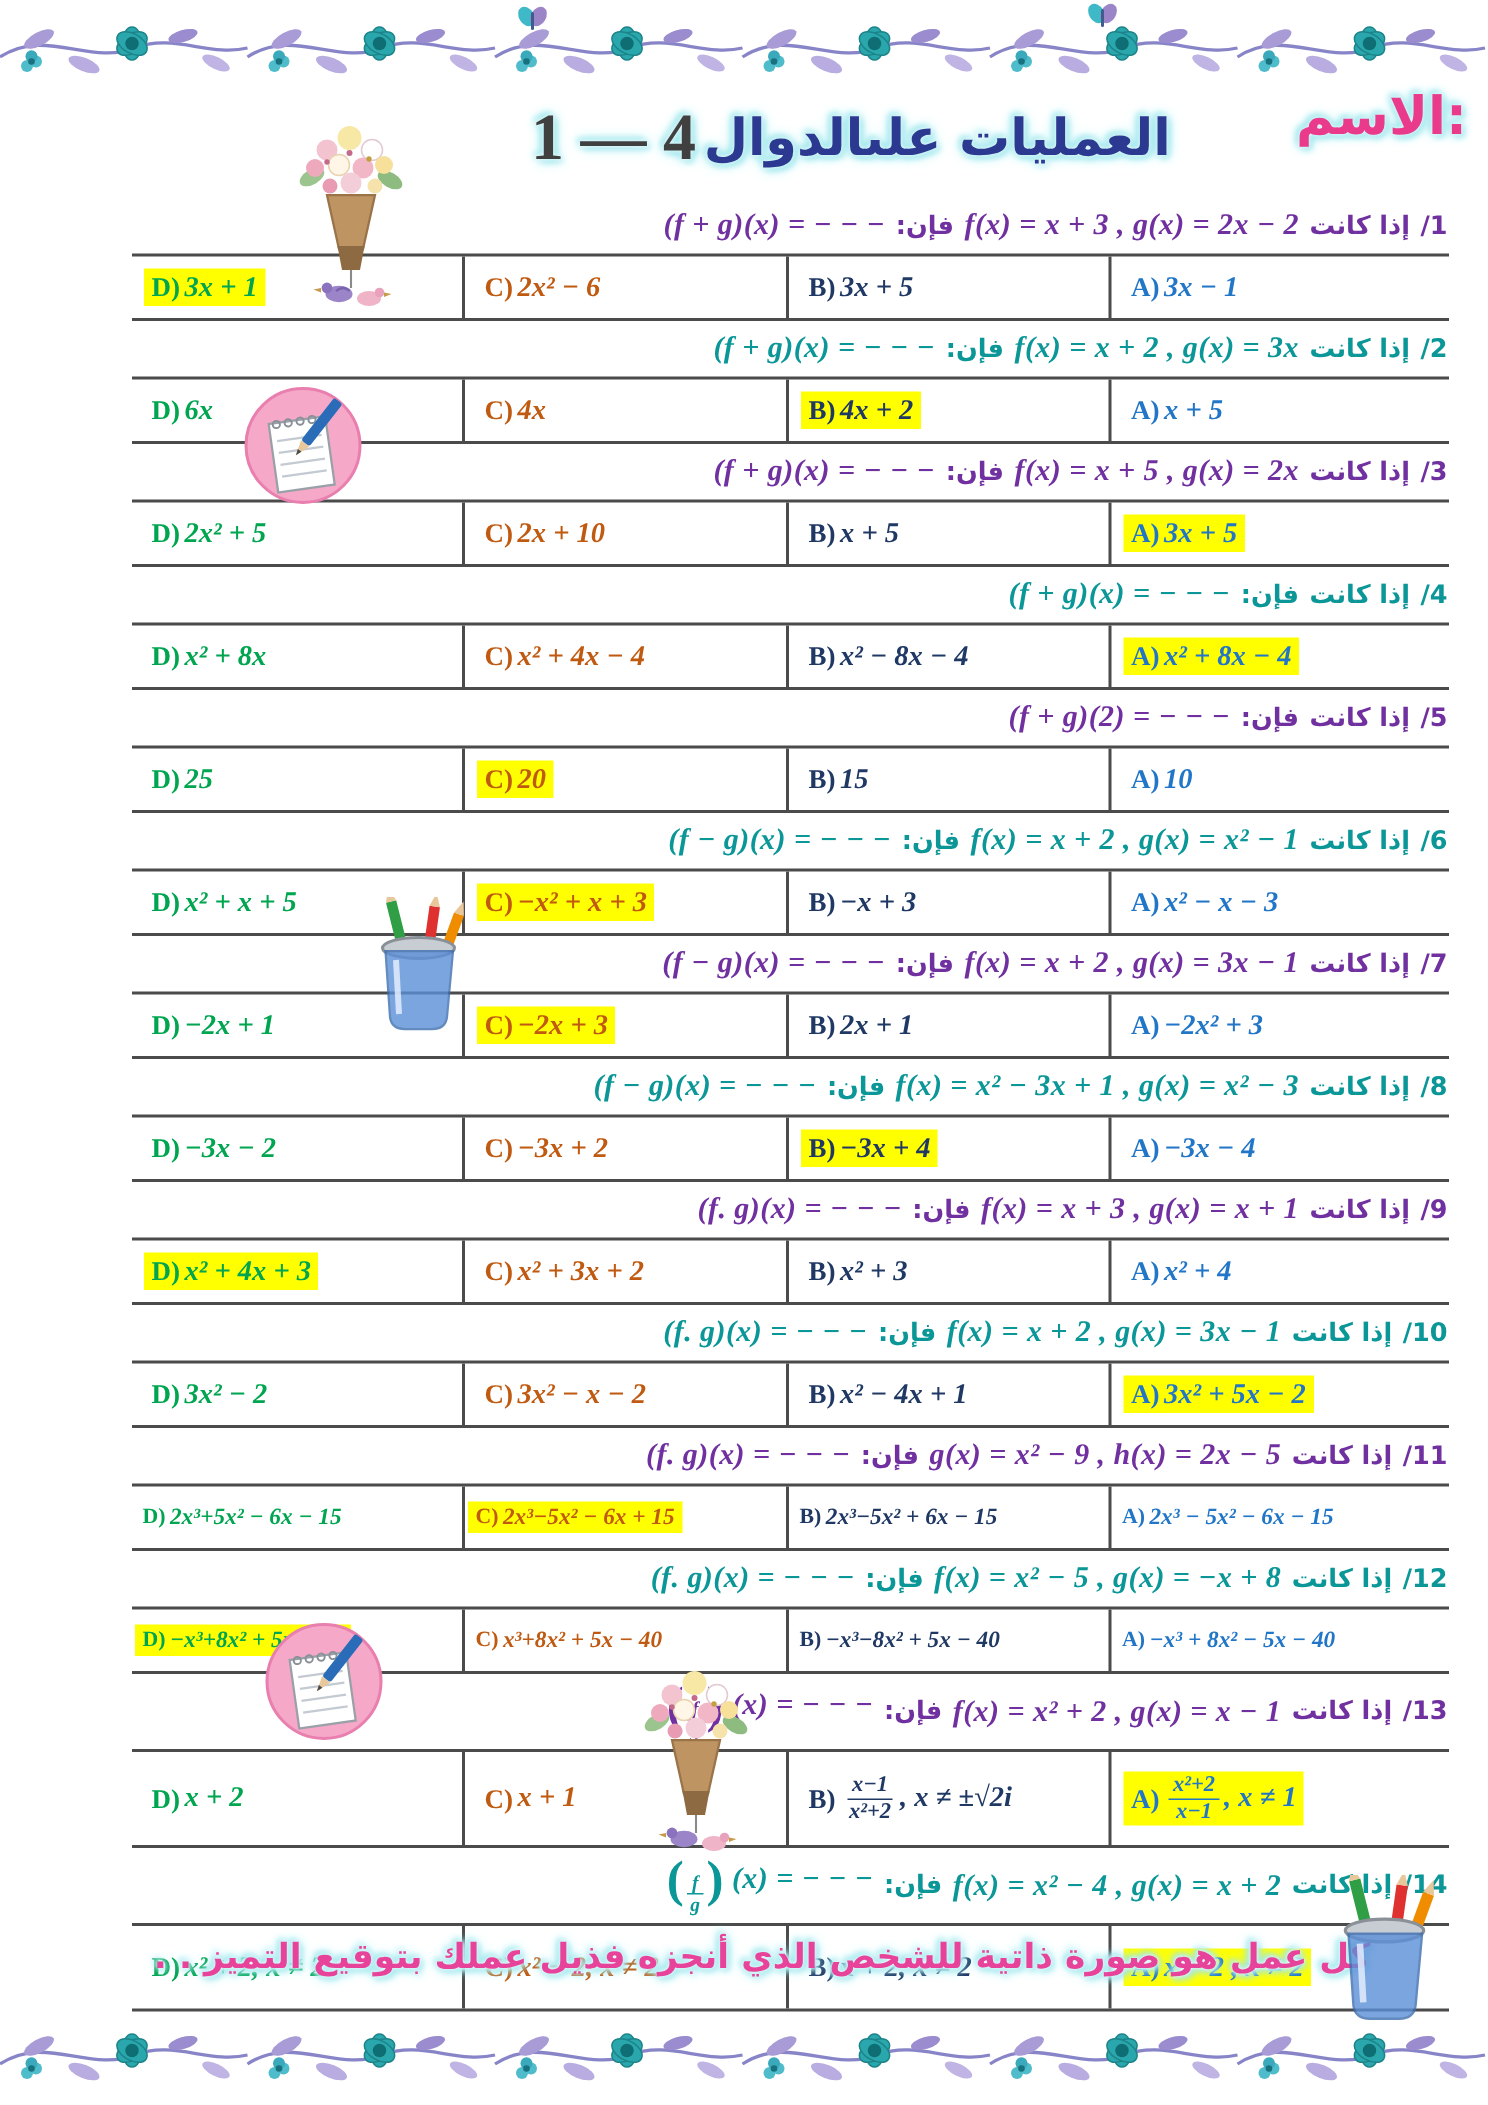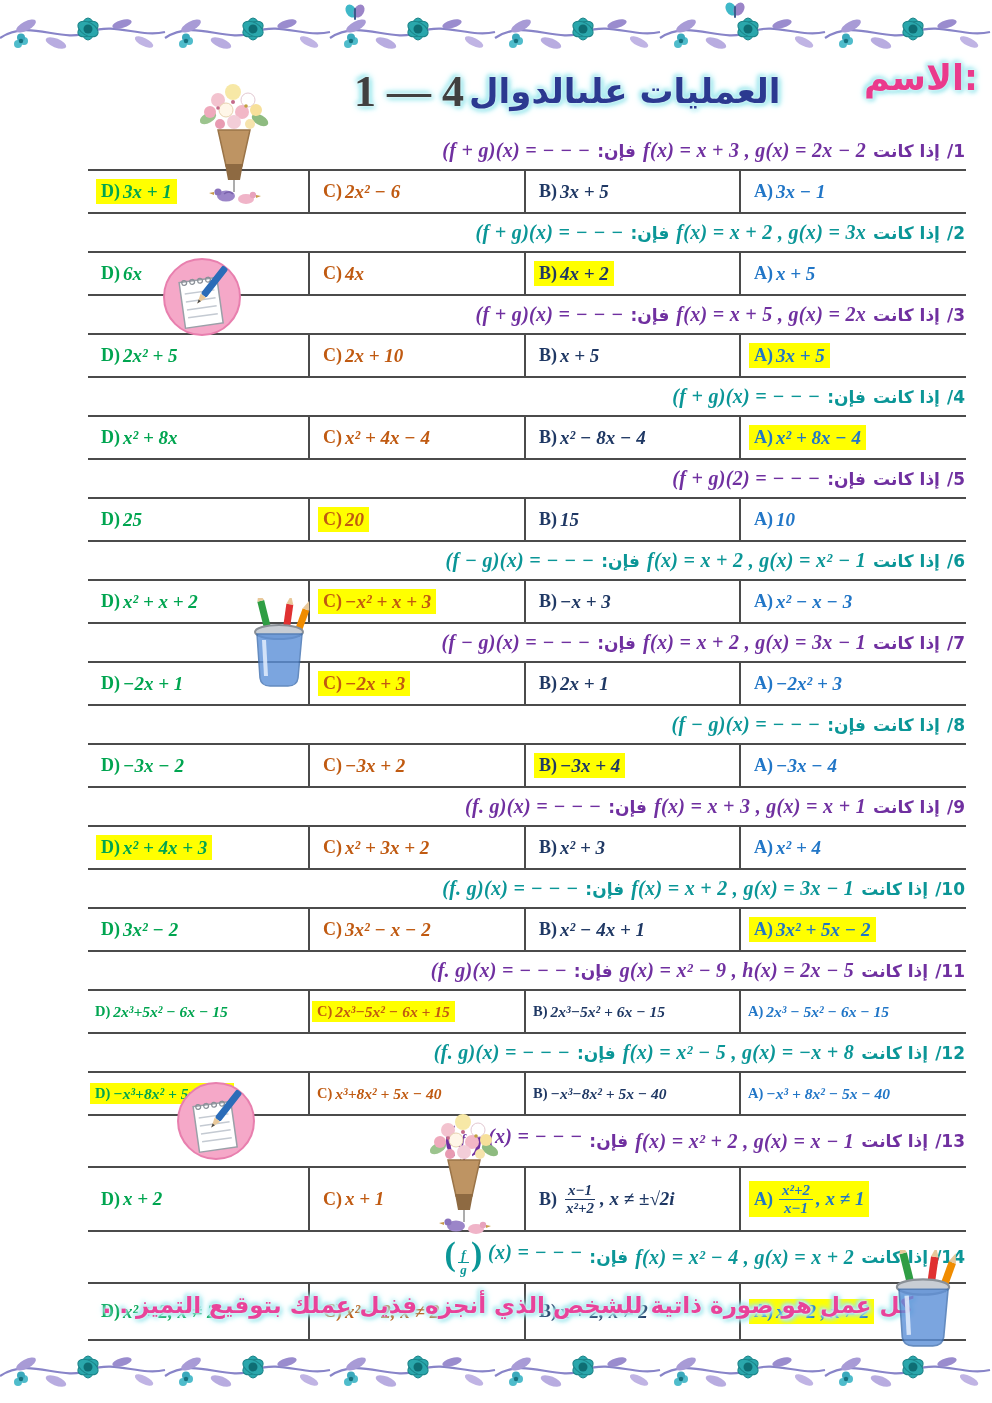--- a/index.html
+++ b/index.html
@@ -319,21 +319,21 @@
         </div>
         <div class="acell">
           <span class="atext hl" style="color:#C05A11">
             <span class="al">C) </span>
             <span class="m">−x² + x + 3</span>
           </span>
         </div>
         <div class="acell">
           <span class="atext" style="color:#00A550">
             <span class="al">D) </span>
-            <span class="m">x² + x + 2</span>
+            <span class="m">x² + x + 5</span>
           </span>
         </div>
       </div>
     </div>
     <div class="qblock">
       <div class="qline" style="color: rgb(112, 48, 160);">
         <span class="qnum">/7</span>
         <span class="qar" dir="rtl">إذا كانت</span>
         <span class="m qmath" dir="ltr">f(x) = x + 2 , g(x) = 3x − 1</span>
         <span class="qar" dir="rtl">فإن:</span>
@@ -363,20 +363,21 @@
             <span class="al">D) </span>
             <span class="m">−2x + 1</span>
           </span>
         </div>
       </div>
     </div>
     <div class="qblock">
       <div class="qline" style="color: rgb(11, 150, 151);">
         <span class="qnum">/8</span>
         <span class="qar" dir="rtl">إذا كانت</span>
+        <span class="m qmath" dir="ltr">f(x) = x² − 3x + 1 , g(x) = x² − 3</span>
         <span class="qar" dir="rtl">فإن:</span>
         <span class="m qmath" dir="ltr">(f − g)(x) = − − −</span>
       </div>
       <div class="arow">
         <div class="acell">
           <span class="atext" style="color:#2176C7">
             <span class="al">A) </span>
             <span class="m">−3x − 4</span>
           </span>
         </div>

